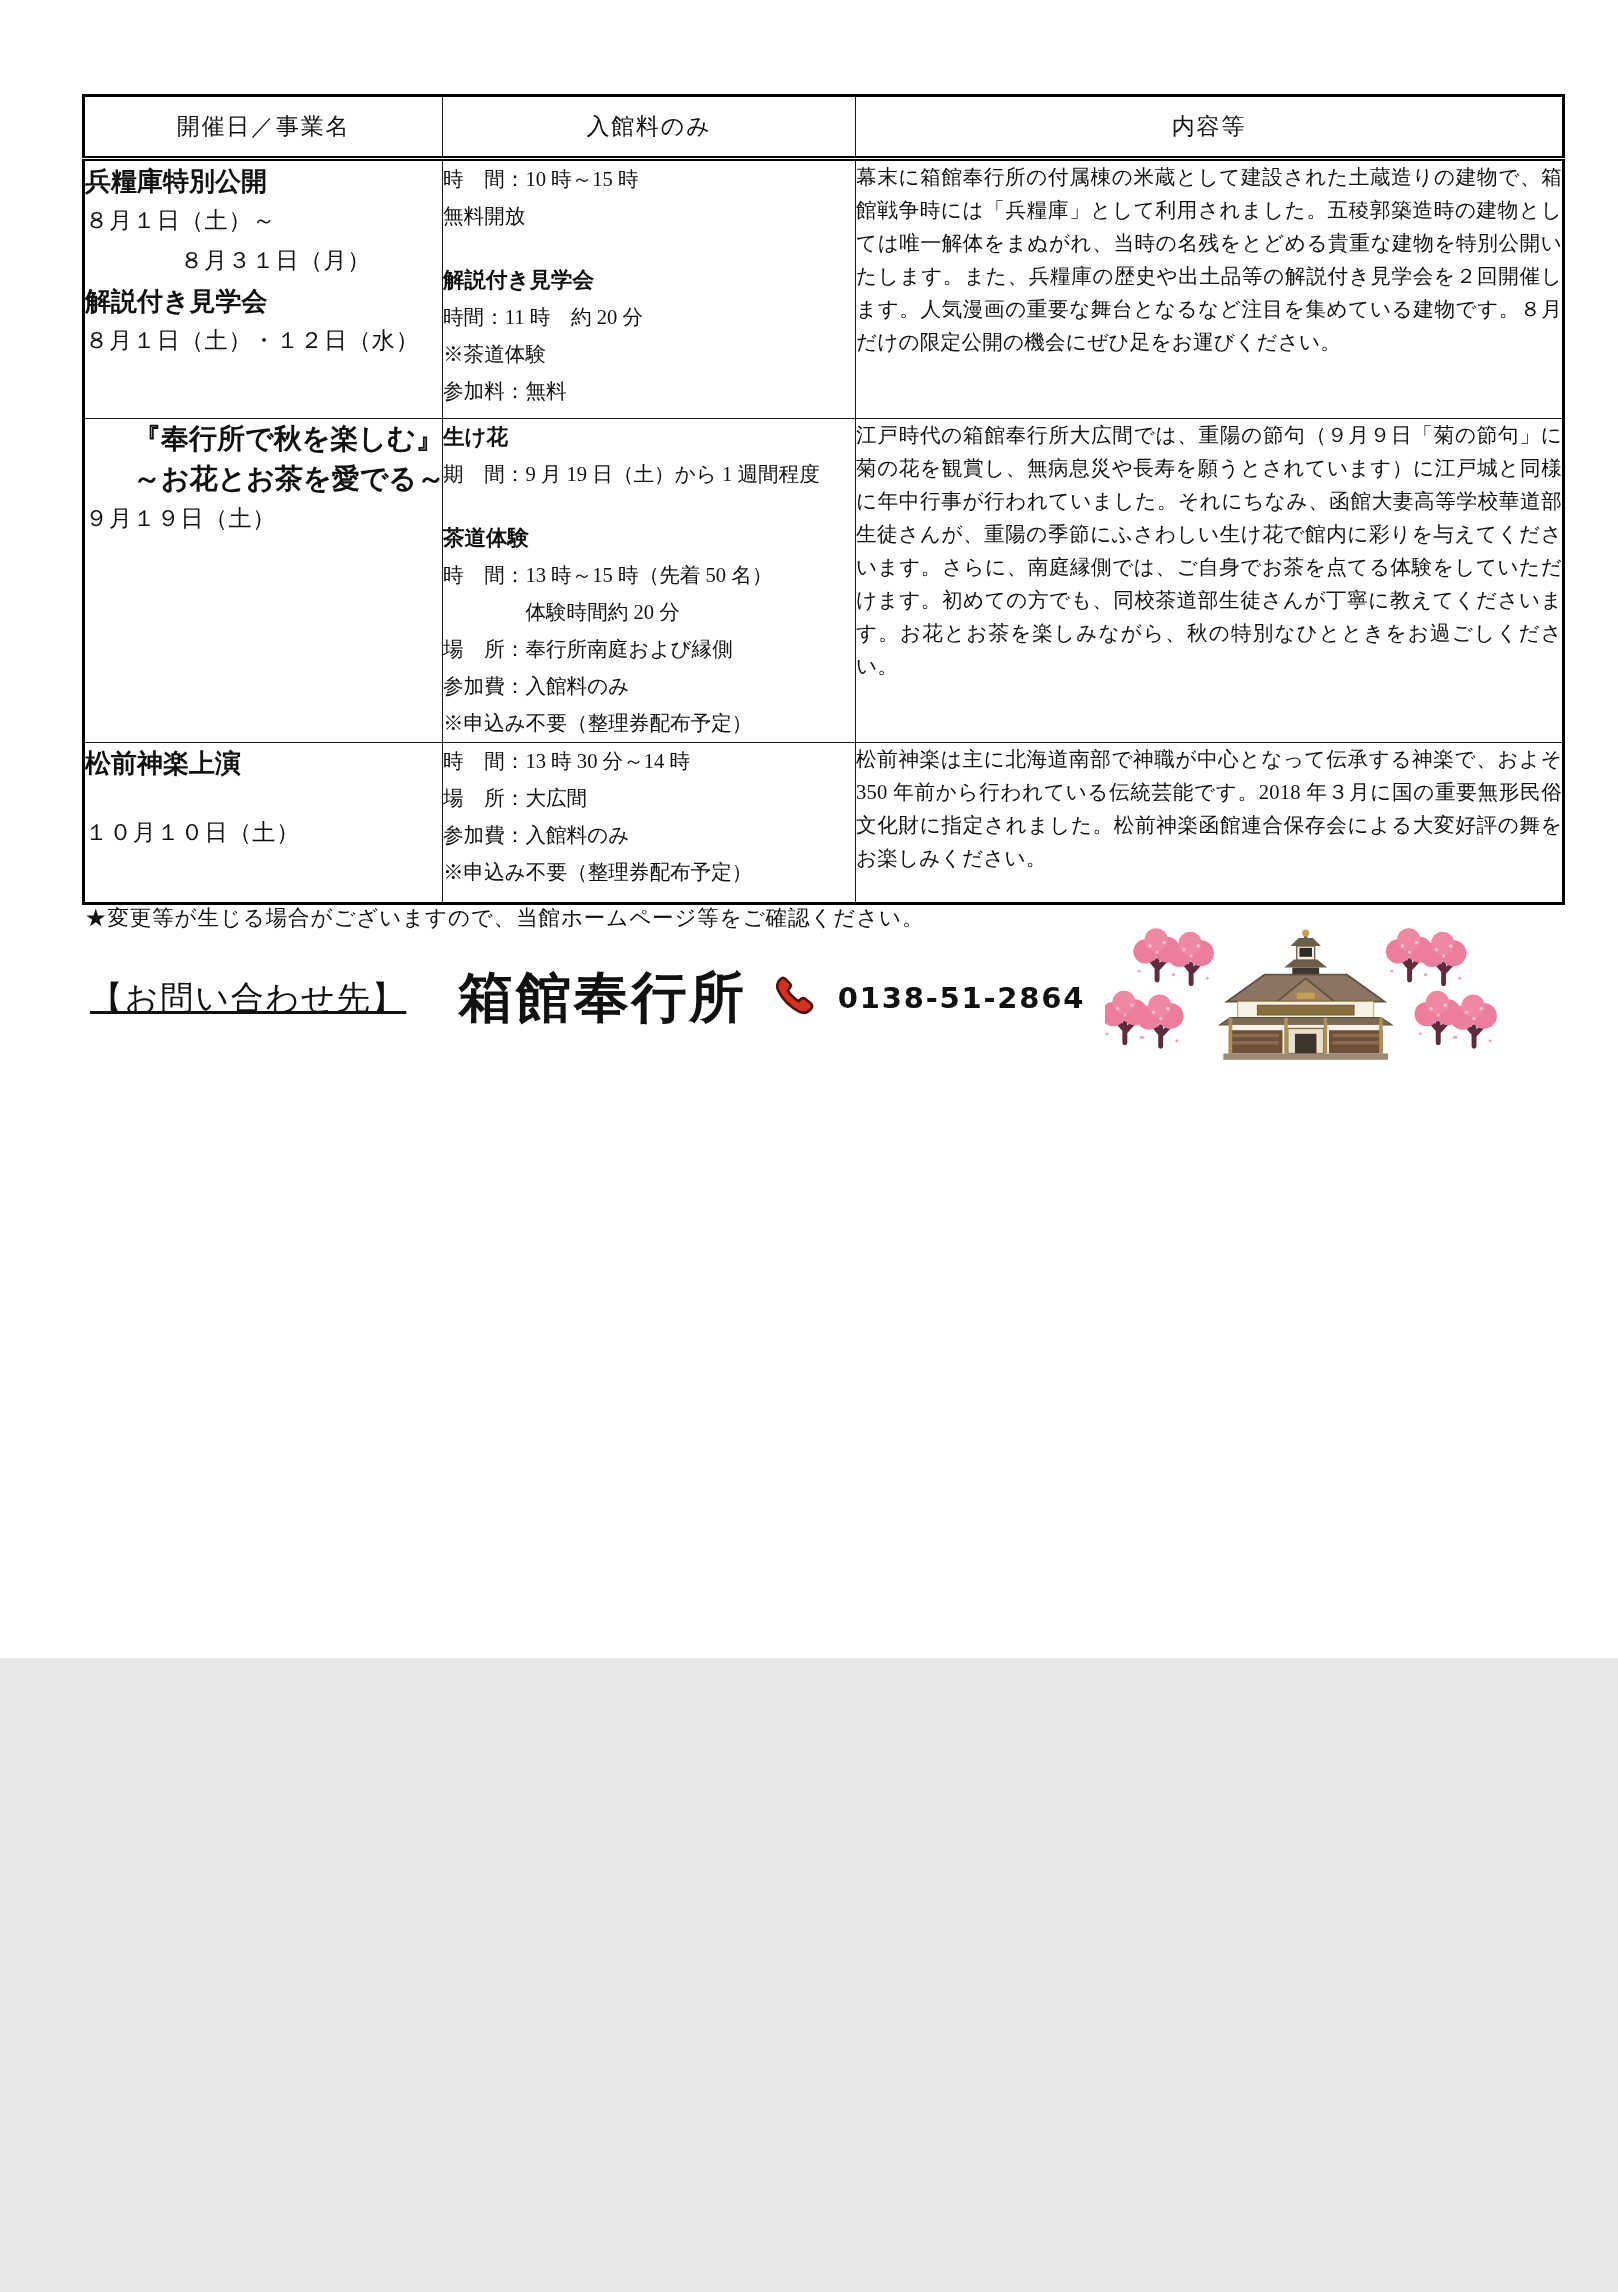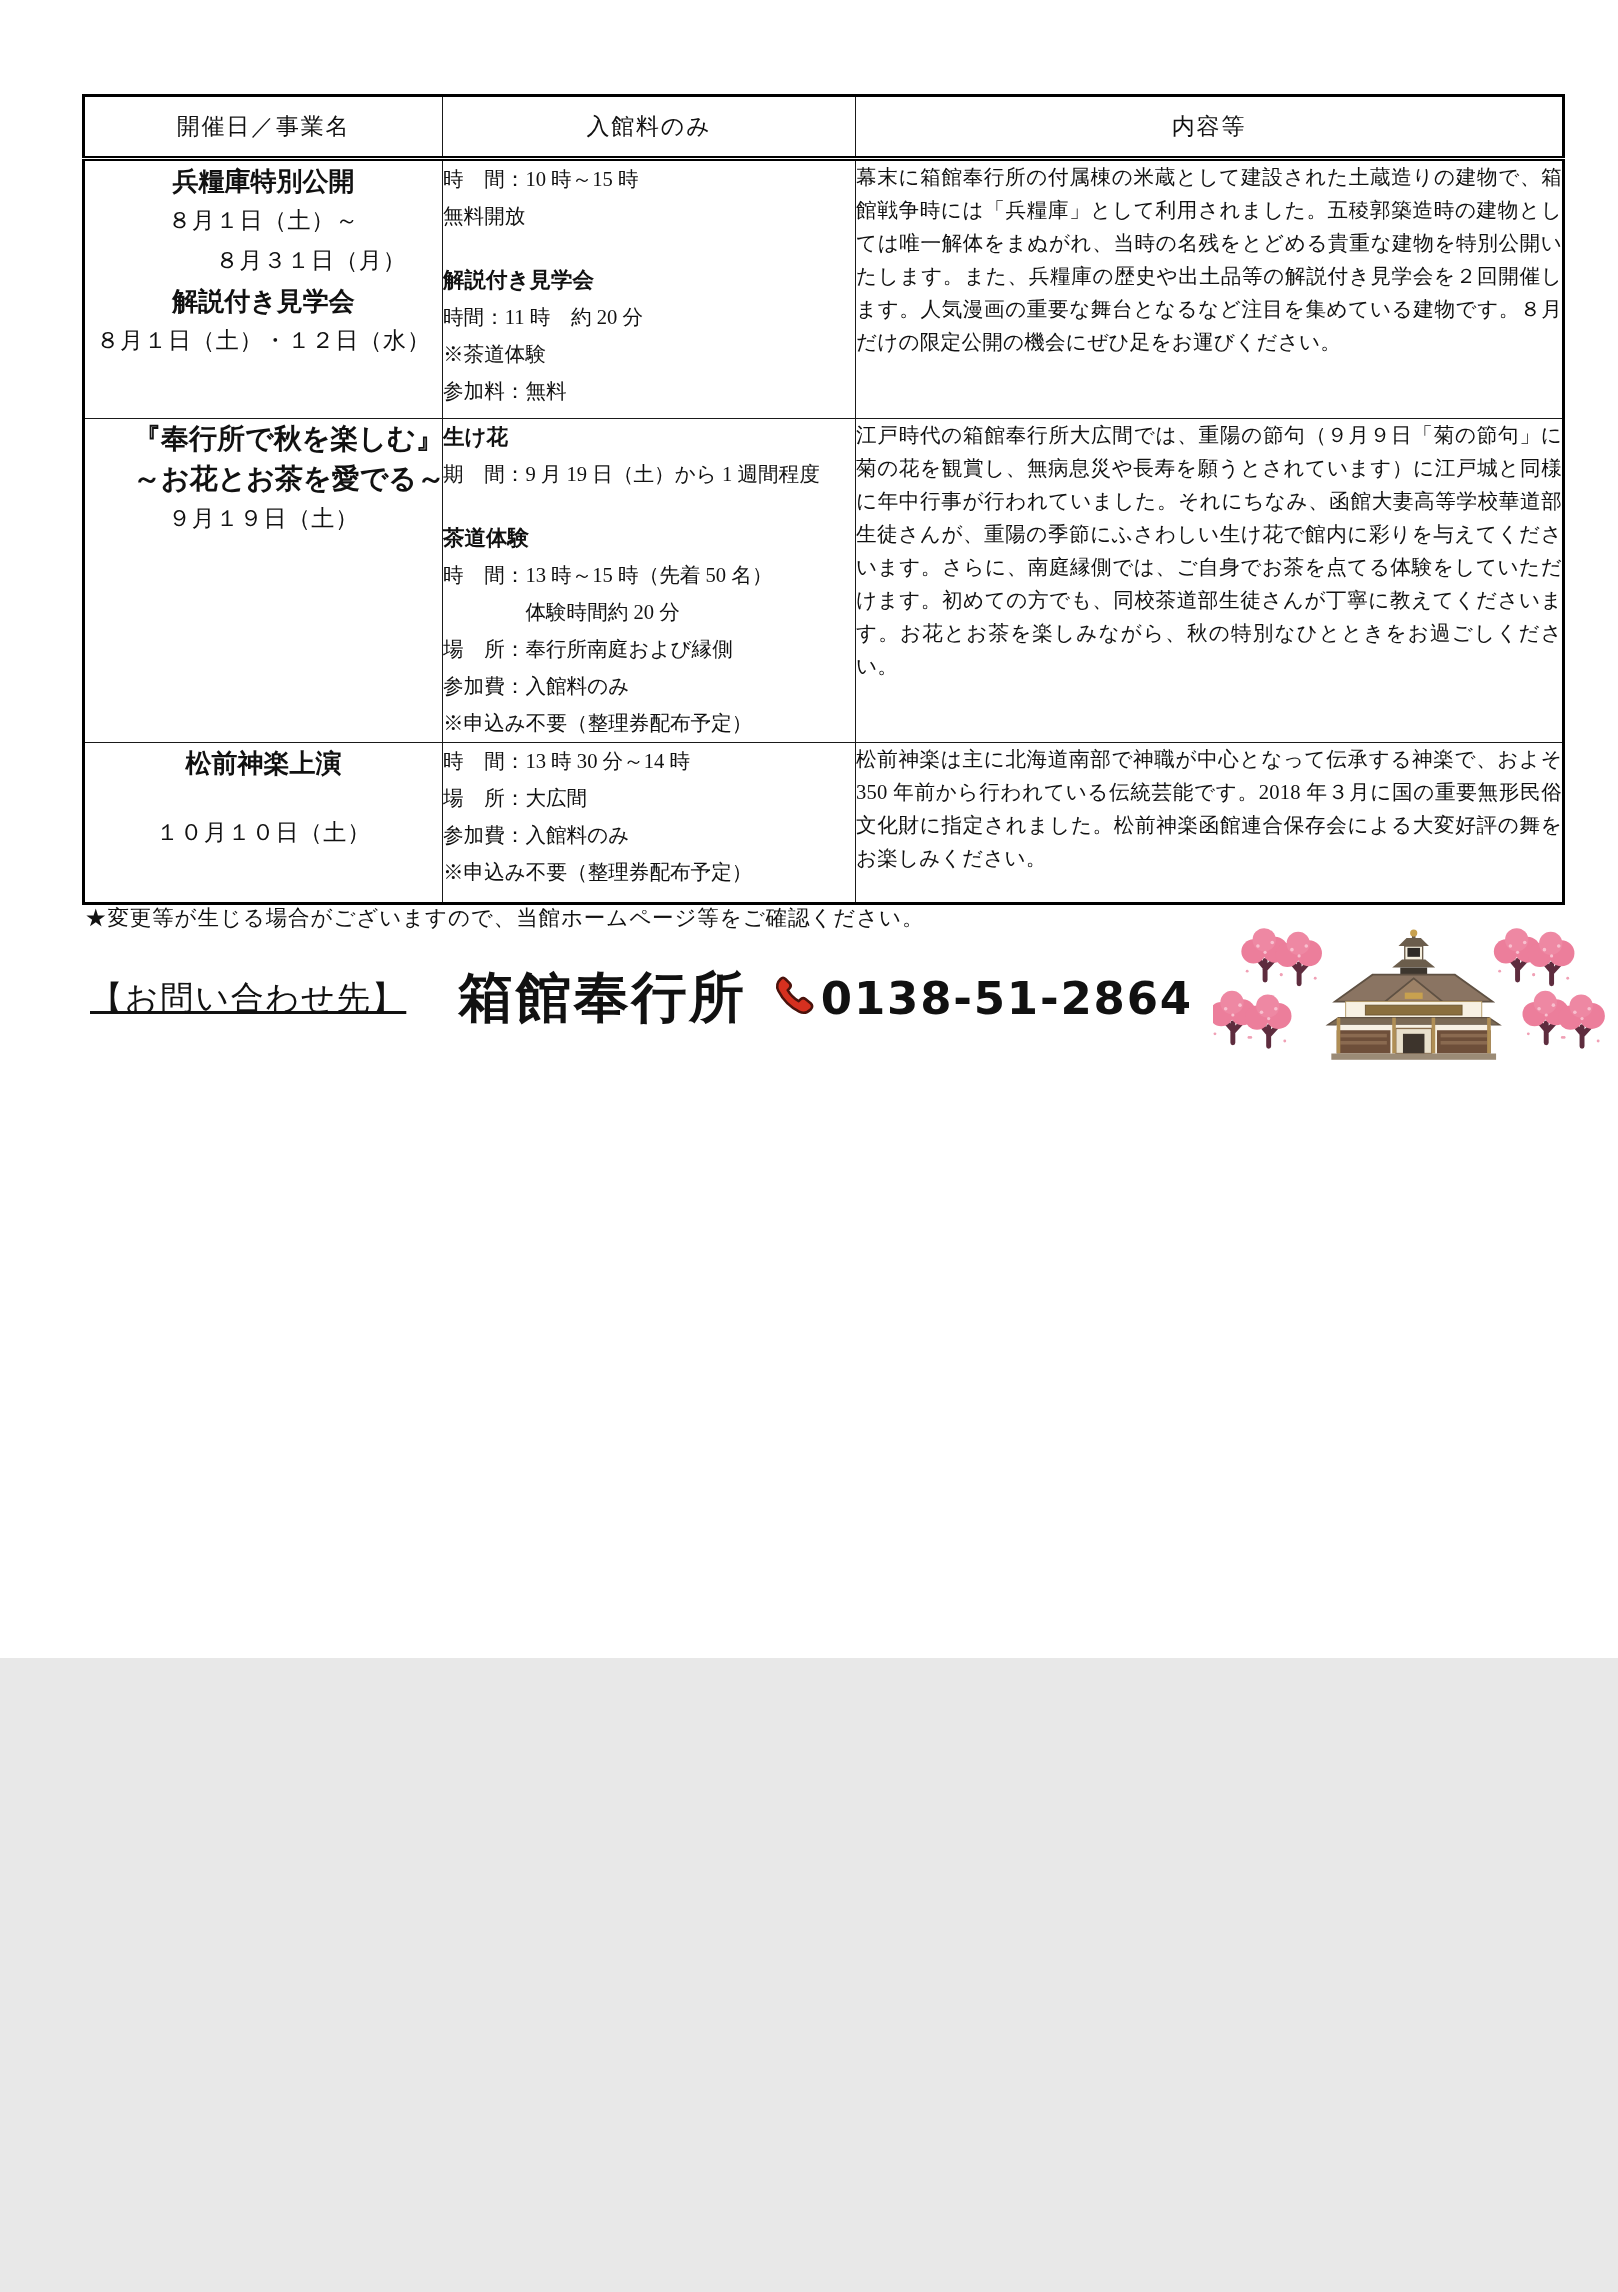--- a/index.html
+++ b/index.html
@@ -30,21 +30,21 @@
     font-weight:normal;
     font-size:23px;
     text-align:center;
     vertical-align:middle;
     border-bottom:5.4px double #000;
     letter-spacing:1.8px;
   }
   col.c1{width:359px;} col.c2{width:413px;} col.c3{width:708px;}
   tr.r1{height:260px;} tr.r2{height:306px;} tr.r3{height:161px;}
 
-  .name-cell{padding:7.2px 9px 5.4px 10.7px;text-align:center;}
+  .name-cell{padding:7.2px 9px 5.4px 10.7px;}
   .info-cell{padding:9px 9px 7.2px 14.3px;}
   .desc-cell{padding:7.2px 10.7px 5.4px 12.5px;}
 
   .name-cell .line{
     font-size:23px;line-height:40px;letter-spacing:0.9px;white-space:nowrap;
   }
   .name-cell .line.bold{
     font-family:"Liberation Sans","DejaVu Sans",sans-serif;
     font-weight:bold;font-size:26px;letter-spacing:0px;
   }
@@ -83,23 +83,23 @@
   .contact-label{
     font-size:33px;letter-spacing:1.8px;white-space:nowrap;text-decoration:underline;
   }
   .contact-name{
     margin-left:52px;
     font-family:"Liberation Sans","DejaVu Sans",sans-serif;
     font-weight:bold;font-size:55px;letter-spacing:2.7px;white-space:nowrap;
   }
   .phone-icon{margin-left:23px;flex:0 0 auto;}
   .contact-phone{
-    margin-left:1px;
+    margin-left:18px;
     font-family:"DejaVu Sans","Liberation Sans",sans-serif;
-    font-weight:bold;font-size:45px;letter-spacing:1.8px;white-space:nowrap;
+    font-weight:bold;font-size:29px;letter-spacing:1.8px;white-space:nowrap;
   }
   .illustration{margin-left:19.7px;flex:0 0 auto;}
 </style>
 </head>
 <body>
 
 <div class="page">
 
   <table class="events">
     <colgroup>

